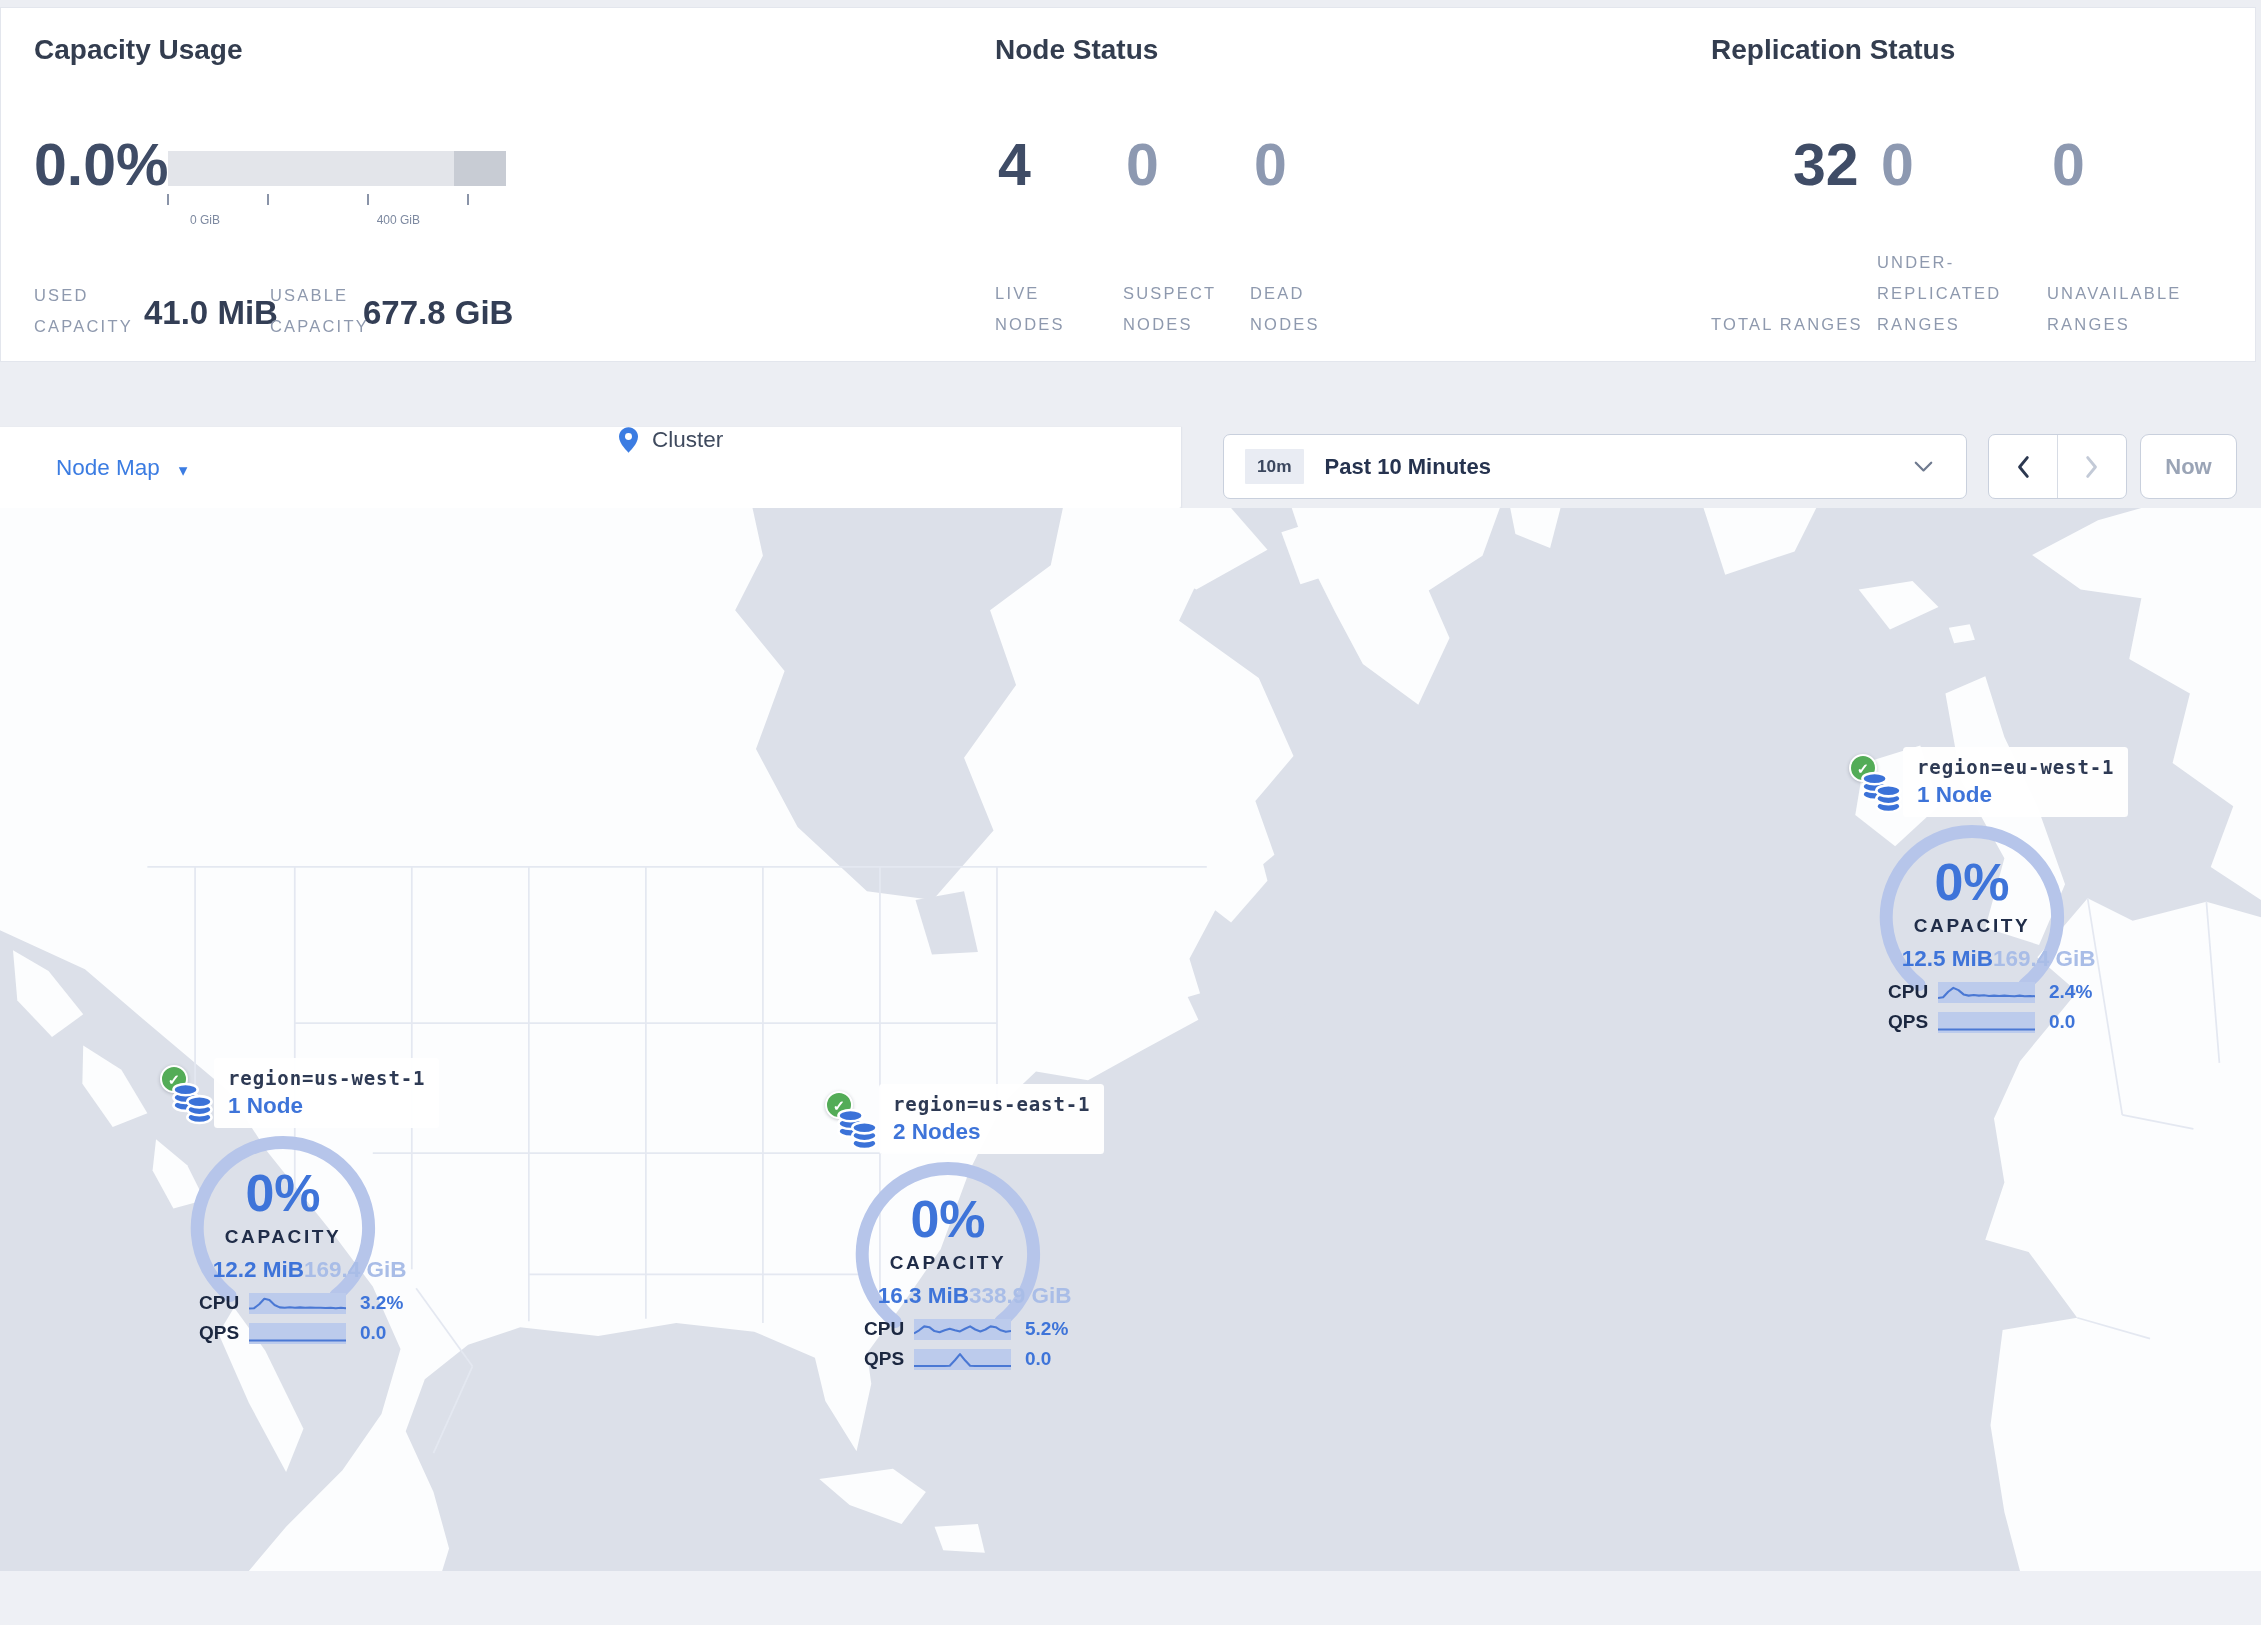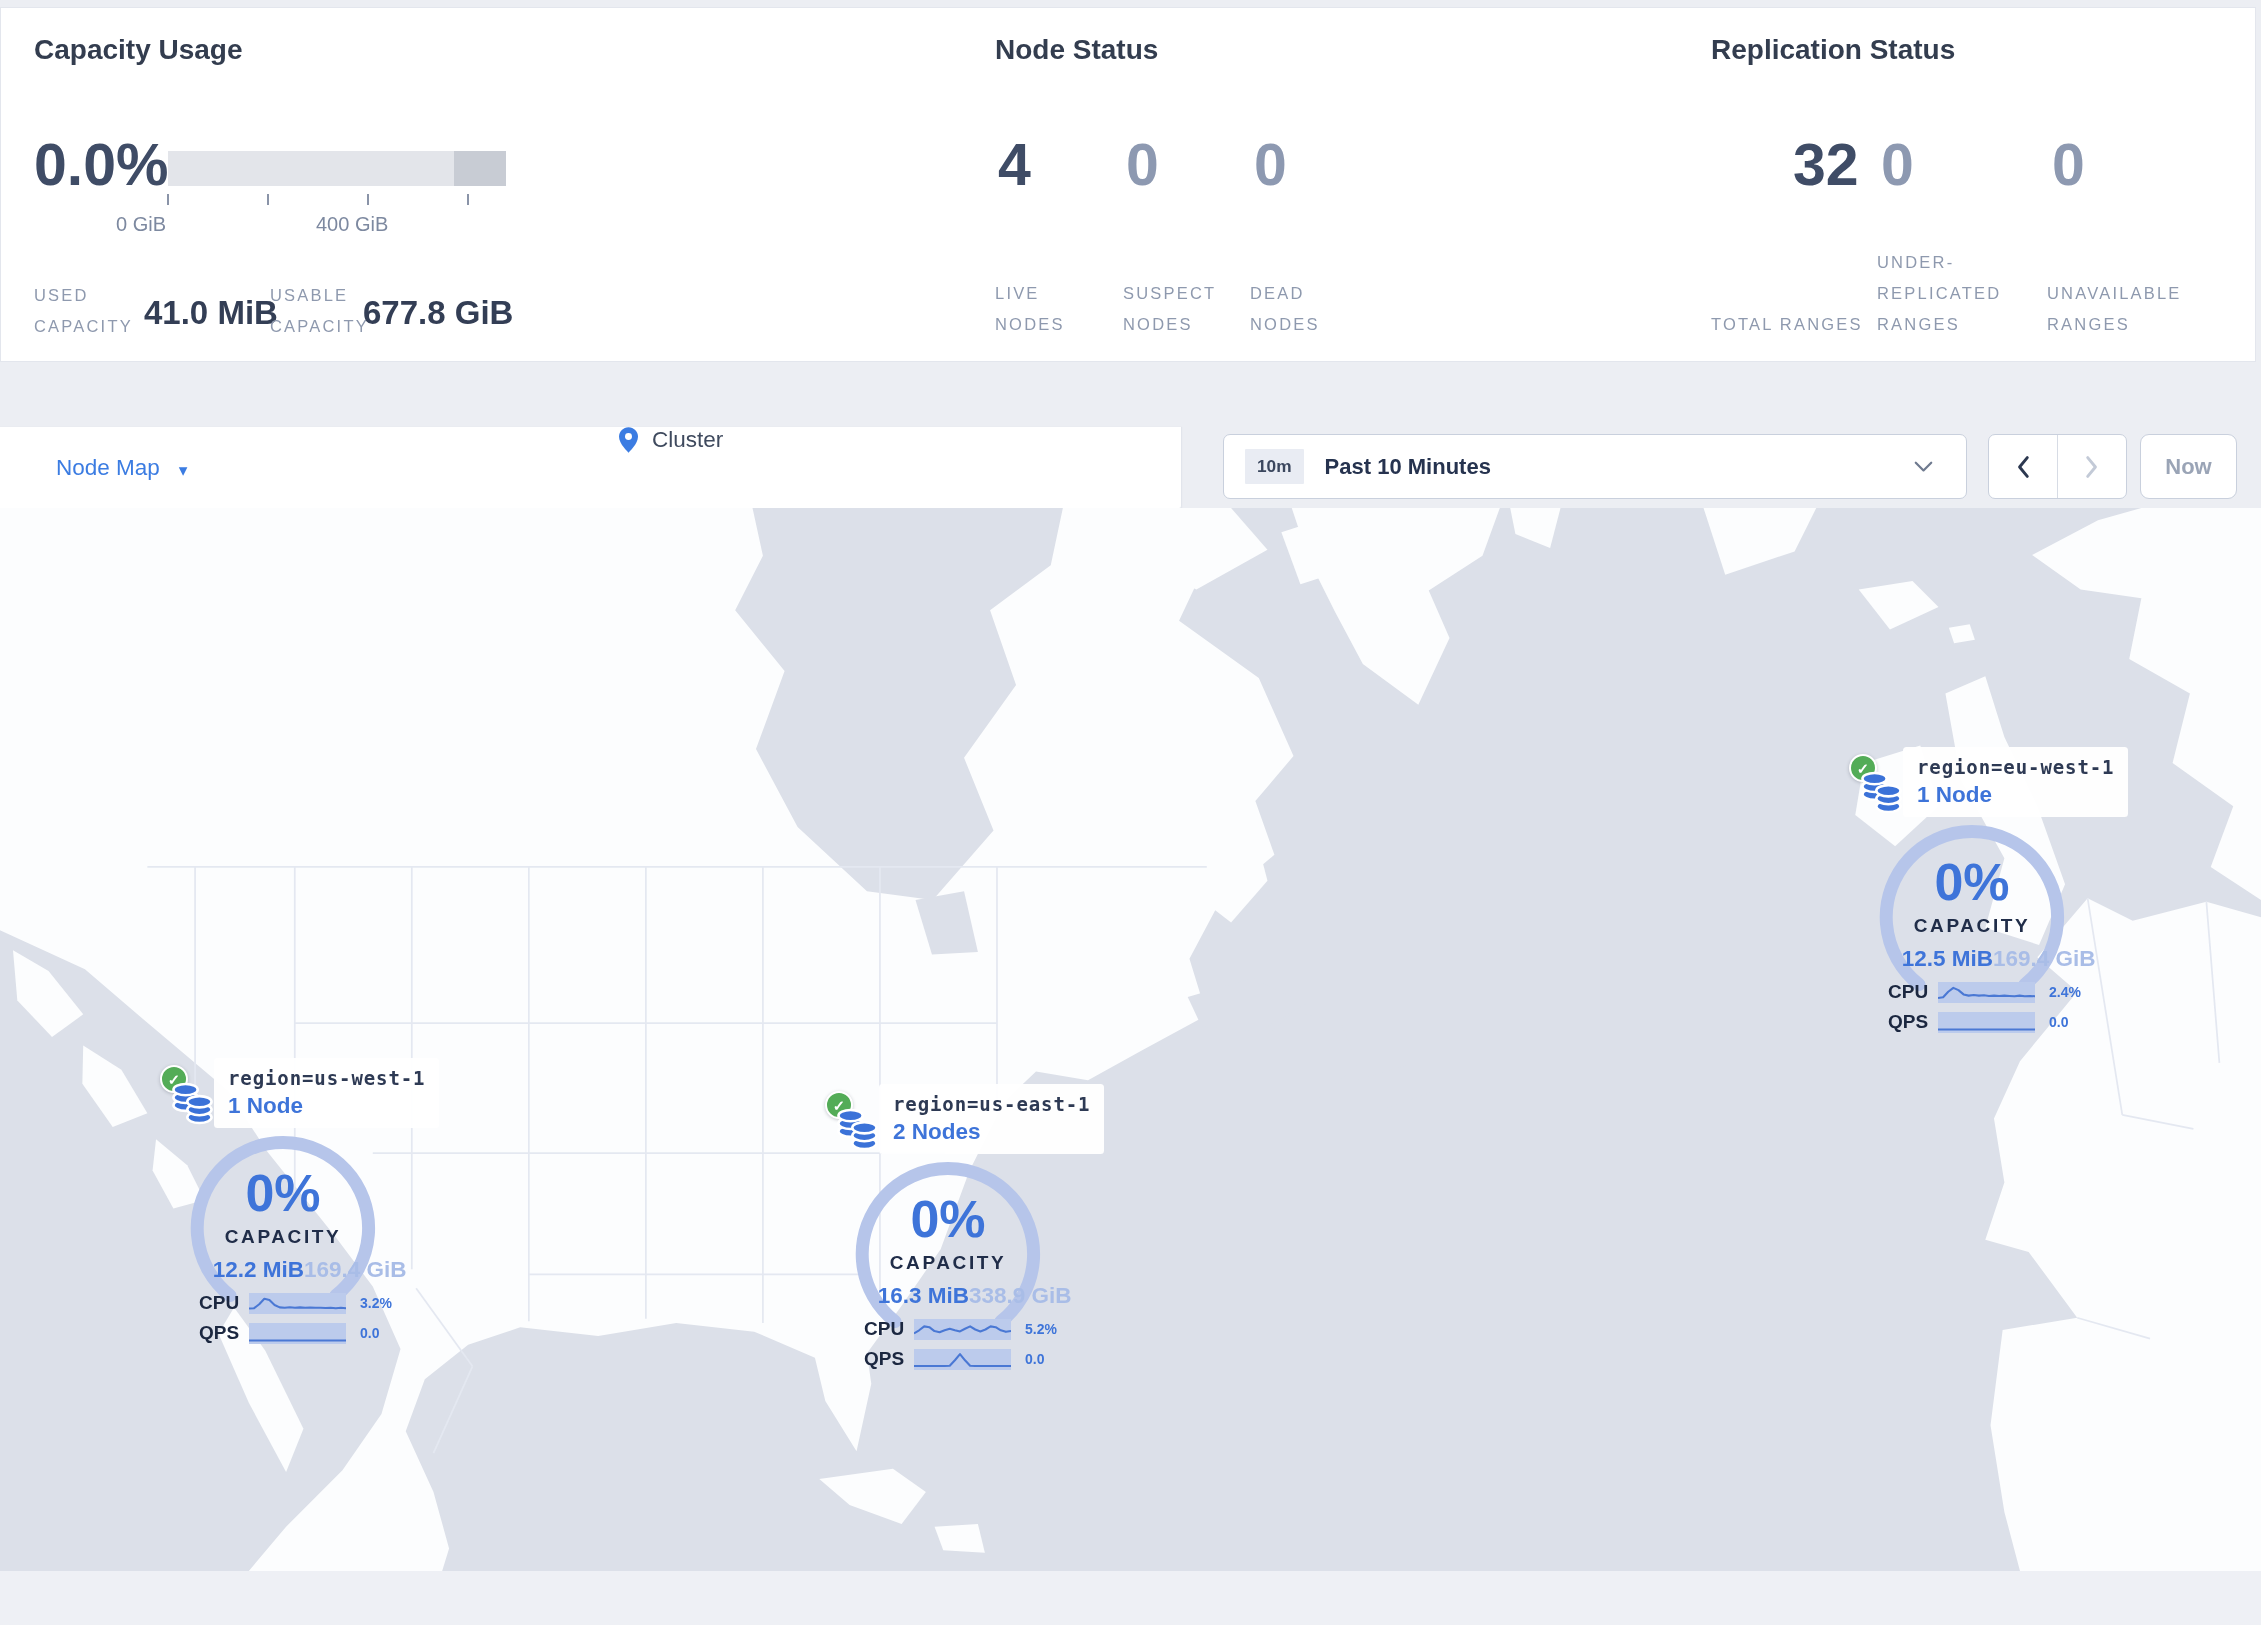--- a/index.html
+++ b/index.html
@@ -17,21 +17,21 @@
   
   .stats-panel{position:absolute; left:0; top:7px; width:2256px; height:355px;
     background:#fff; border:0.9px solid var(--panel-border);}
   .sec-title{position:absolute; top:26px; font-size:28px; font-weight:700; color:var(--heading);}
   .bignum{position:absolute; top:123px; font-size:59px; font-weight:700; color:#3f4c66; line-height:68px;}
   .bignum.zero{color:var(--big-zero); font-weight:600;}
   .smallcaps{font-size:16.5px; letter-spacing:2.2px; color:var(--muted); line-height:31px; white-space:normal;}
   .cap-bar{position:absolute; left:167px; top:143px; width:338px; height:35px; background:#e3e5ea;}
   .cap-bar .reserved{position:absolute; right:0; top:0; height:100%; background:#c8ccd4;}
   .tick{position:absolute; top:186px; width:1.7px; height:11.3px; background:#8a94a8;}
-  .tick-label{position:absolute; top:205px; width:104px; text-align:left; font-size:20px; color:#7d89a0;}
+  .tick-label{position:absolute; top:205px; width:104px; text-align:right; font-size:12px; color:#7d89a0;}
   .kv-label{position:absolute; top:272px; width:108px;}
   .kv-value{position:absolute; top:286px; font-size:33px; font-weight:700; color:#333e55;}
   .stat-label{position:absolute; bottom:21px; width:114px;}
   .stat-label.wide{width:170px;}
 
   
   .toolbar-left{position:absolute; left:0; top:427px; width:1182px; height:82px; background:#fff;
     border-bottom:0.9px solid #e6e9ef; border-right:0.9px solid #e2e5ec; border-radius:0 0 3.5px 0;
     box-shadow:0 0.9px 1.7px rgba(40,50,70,.05);}
   .view-selector{position:absolute; left:56px; top:0; height:82px; display:flex; align-items:center; gap:19px;
@@ -75,21 +75,21 @@
   .capl{position:absolute; left:0; top:161px; width:246px; text-align:center;
     font-size:19px; font-weight:700; color:#202d49; letter-spacing:2.6px;}
   .vals{position:absolute; left:15.6px; top:192px; width:231px; display:flex; justify-content:flex-end;
     font-size:22.5px; font-weight:600;}
   .vals .used{color:var(--accent-blue);}
   .vals .total{color:var(--periwinkle);}
   .mrow{position:absolute; left:39px; width:234px; height:22.5px; display:flex; align-items:center;}
   .mrow.cpu{top:227px;} .mrow.qps{top:257px;}
   .mkey{width:50px; font-size:19px; font-weight:700; color:#1b2740;}
   .spark{width:97px; height:21px; background:var(--spark-fill); flex:none;}
-  .mval{margin-left:14px; font-size:14px; font-weight:700; color:var(--accent-blue);}
+  .mval{margin-left:14px; font-size:19px; font-weight:700; color:var(--accent-blue);}
 </style>
 </head>
 <body>
 
 <div id="root">
 
   <section class="stats-panel">
 
     <h2 class="sec-title" style="left:33px">Capacity Usage</h2>
     <div class="bignum" style="left:33px">0.0%</div>

